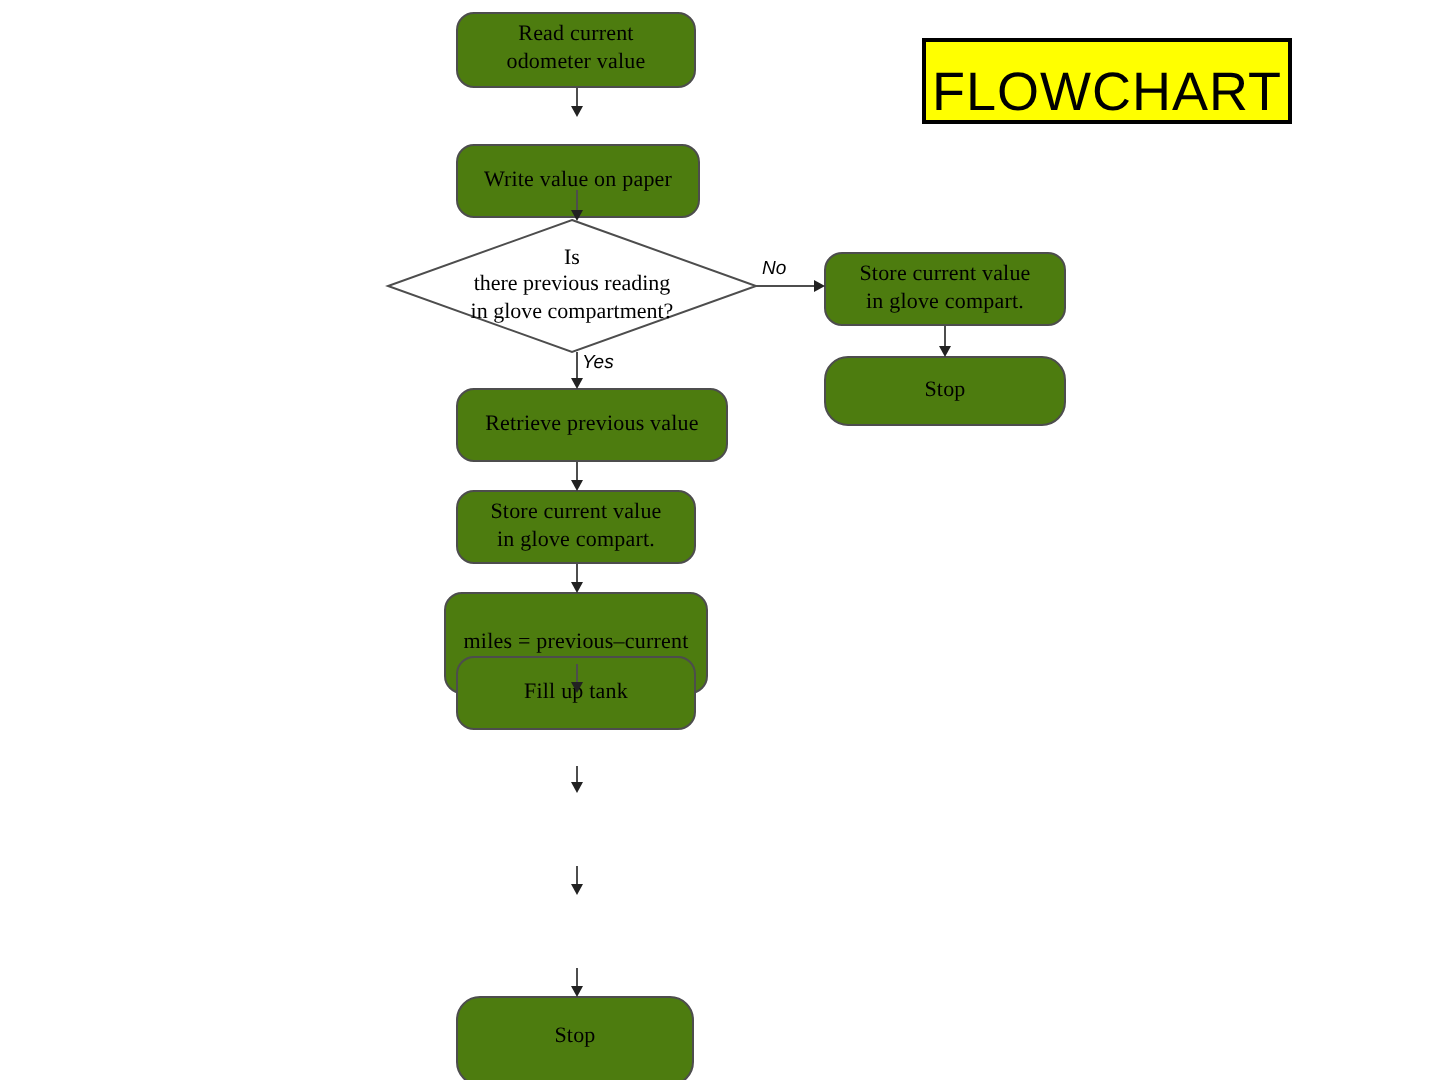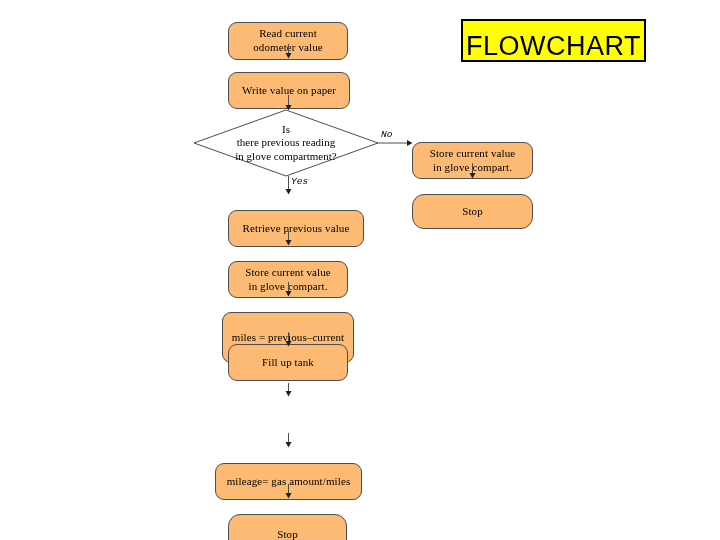--- a/index.html
+++ b/index.html
@@ -17,35 +17,34 @@
     position: relative;
     width: 720px;
     height: 540px;
     background: #ffffff;
   }
 
   
   .node {
     position: absolute;
     box-sizing: border-box;
-    background: #fdba74;
+    background: #4d7c0f;
     border: 1px solid #4d4d4d;
     border-radius: 9px;
     display: flex;
     align-items: center;
     justify-content: center;
     text-align: center;
     color: #000000;
     font-family: "Liberation Serif", "DejaVu Serif", serif;
     font-size: 11px;
     line-height: 1.25;
     letter-spacing: 0.1px;
     white-space: pre-line;
     padding: 0 4px;
-    margin-top: 16px;
   }
   .node.terminator {
     border-radius: 12px;
   }
 
   
   .diamond-wrap {
     position: absolute;
   }
   .diamond-wrap svg {
@@ -81,21 +80,21 @@
     stroke: #4d4d4d;
     stroke-width: 1;
   }
   .connector polygon {
     fill: #222222;
   }
 
   
   .branch-label {
     position: absolute;
-    font-family: Liberation Mono, monospace;
+    font-family: Liberation Sans, sans-serif;
     font-size: 9.5px;
     font-style: italic;
     color: #000;
     white-space: nowrap;
   }
 
   
   #title-banner {
     position: absolute;
     box-sizing: border-box;
@@ -118,21 +117,21 @@
 
   <div id="title-banner" style="left:461px; top:19px; width:185px; height:43px;">
     <span>FLOWCHART</span>
   </div>
 
   <div class="node" style="left:228px; top:6px; width:120px; height:38px;">
     <span>Read current
 odometer value</span>
   </div>
 
-  <div class="node" style="left:228px; top:56px; width:122px; height:37px;">
+  <div class="node" style="left:228px; top:72px; width:122px; height:37px;">
     <span>Write value on paper</span>
   </div>
 
   <div class="diamond-wrap" style="left:194px; top:110px; width:184px; height:66px;">
     <svg width="184" height="66" viewBox="0 0 184 66">
       <polygon points="92,0 184,33 92,66 0,33" fill="#ffffff" stroke="#4d4d4d" stroke-width="1"></polygon>
     </svg>
     <div class="diamond-label" style="padding-bottom:4px;">Is
 there previous reading
 in glove compartment?</div>
@@ -158,23 +157,20 @@
 
   <div class="node" style="left:222px; top:296px; width:132px; height:51px;">
     <span>miles = previous–current</span>
   </div>
 
   <div class="node" style="left:228px; top:328px; width:120px; height:37px;">
     <span>Fill up tank</span>
   </div>
 
 
-  <div class="node" style="left:215px; top:447px; width:147px; height:37px;">
-    <span>mileage= gas amount/miles</span>
-  </div>
 
   <div class="node terminator" style="left:228px; top:498px; width:119px; height:45px;">
     <span style="margin-top:-4px;">Stop</span>
   </div>
 
   <svg class="connector" style="left:284px; top:44px; width:10px; height:15px;">
     <line x1="4.5" y1="0" x2="4.5" y2="10"></line>
     <polygon points="1.5,9 7.5,9 4.5,14.5"></polygon>
   </svg>
 

